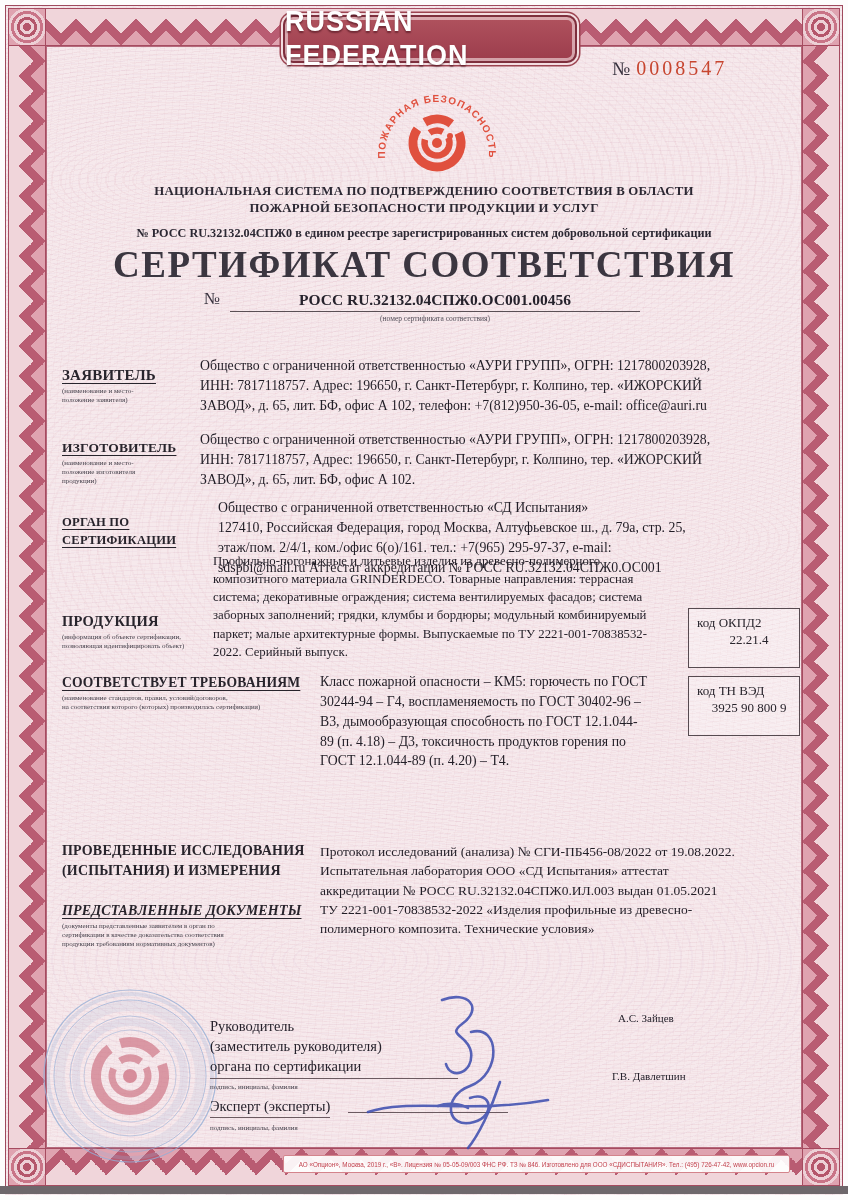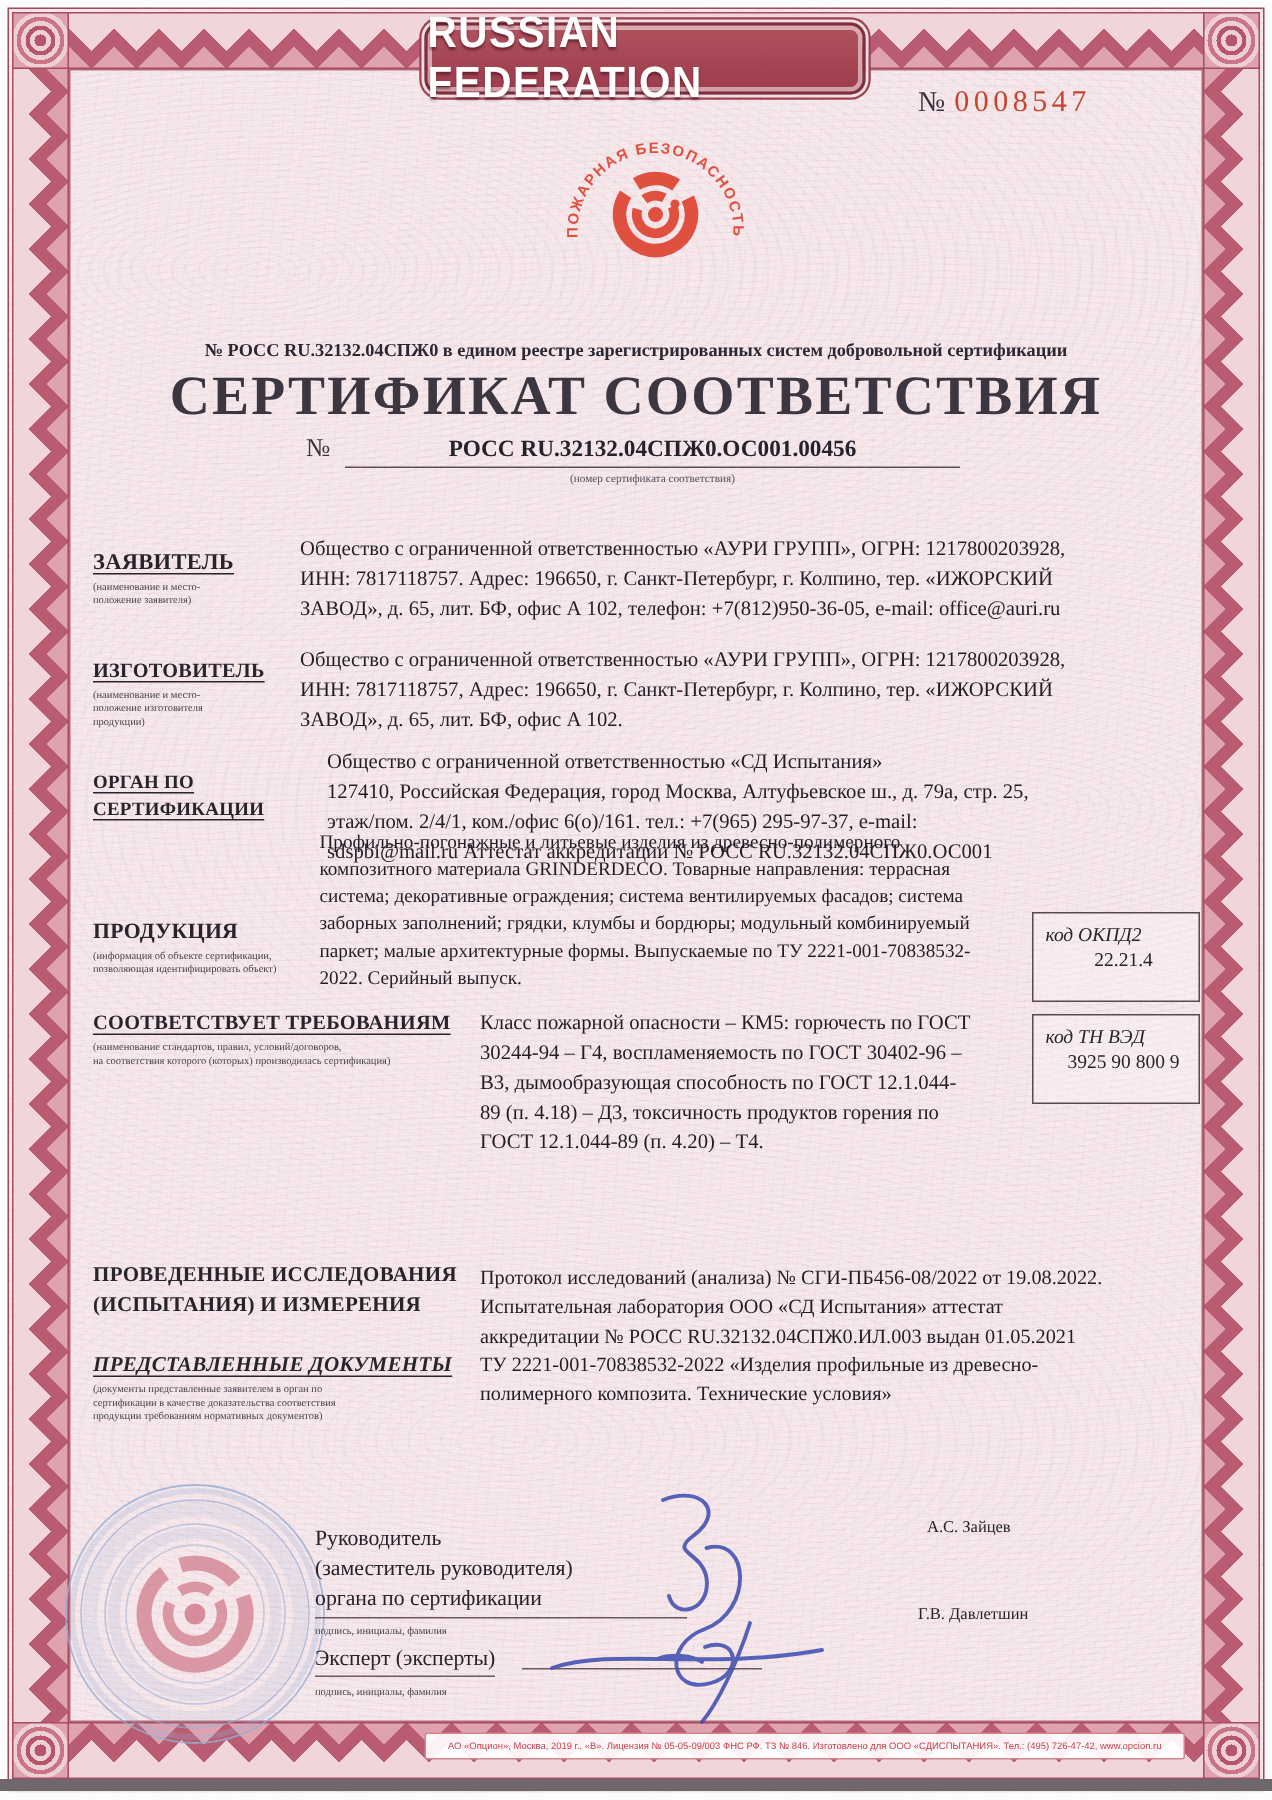--- a/index.html
+++ b/index.html
@@ -73,21 +73,21 @@
 
   .sec-label{position:absolute;color:#28242c;}
   .sec-label .lbl{font-weight:bold;text-decoration:underline;text-underline-offset:3px;letter-spacing:.2px;}
   .sec-label .lbl.no-u{text-decoration:none;}
   .sec-sub{font-size:7px;color:#46424c;margin-top:3px;line-height:1.3;}
   .sec-text{position:absolute;font-size:13.8px;line-height:1.44;color:#211d26;}
   .pre{white-space:pre-line;}
 
   .code-box{position:absolute;left:688px;width:112px;height:60px;border:1px solid #564a50;
     background:rgba(255,255,255,.25);padding:6px 4px 0 8px;box-sizing:border-box;}
-  .code-box .cb-label{font-size:13px;color:#28242c;font-style:italic;}
+  .code-box .cb-label{font-size:13px;color:#28242c;}
   .code-box .cb-value{font-size:13px;color:#28242c;margin-top:1px;padding-left:6px;text-align:center;}
 
   .validity{position:absolute;left:62px;top:957px;white-space:nowrap;}
   .validity .v-label{font-weight:bold;font-size:14.2px;color:#28242c;}
   .date-slot{display:inline-block;width:118px;border-bottom:1px solid #3a3a3a;text-align:center;
     font-size:13.8px;padding-bottom:1px;margin:0 4px;}
   .v-po{font-weight:bold;font-size:14.2px;margin:0 2px;}
 
   .sig-head{position:absolute;left:210px;top:1016px;font-size:14.5px;line-height:1.38;color:#26222c;}
   .sig-line{position:absolute;border-bottom:1px solid #6b5a60;}
@@ -135,20 +135,24 @@
       <textPath href="#arcpath" startOffset="50%" text-anchor="middle">ПОЖАРНАЯ БЕЗОПАСНОСТЬ</textPath>
     </text>
     <g stroke="#e0503e" fill="none" transform="rotate(-25 75 59)">
       <circle cx="75" cy="59" r="24" stroke-width="9" stroke-dasharray="100 10 28 12"></circle>
       <circle cx="75" cy="59" r="12.5" stroke-width="6.5" stroke-dasharray="48 8 14 8"></circle>
     </g>
     <circle cx="75" cy="59" r="5" fill="#e0503e"></circle>
     <circle cx="88" cy="52" r="3" fill="#e0503e"></circle>
   </svg>
 
+  <div class="sys">
+    <div>НАЦИОНАЛЬНАЯ СИСТЕМА ПО ПОДТВЕРЖДЕНИЮ СООТВЕТСТВИЯ В ОБЛАСТИ</div>
+    <div>ПОЖАРНОЙ БЕЗОПАСНОСТИ ПРОДУКЦИИ И УСЛУГ</div>
+  </div>
 
   <div class="registry">№ РОСС RU.32132.04СПЖ0 в едином реестре зарегистрированных систем добровольной сертификации</div>
 
   <div class="main-title">СЕРТИФИКАТ СООТВЕТСТВИЯ</div>
 
   <div class="certnum">
     <span class="cn-label">№</span>
     <div class="cn-value">РОСС RU.32132.04СПЖ0.ОС001.00456</div>
     <div class="cn-caption">(номер сертификата соответствия)</div>
   </div>

